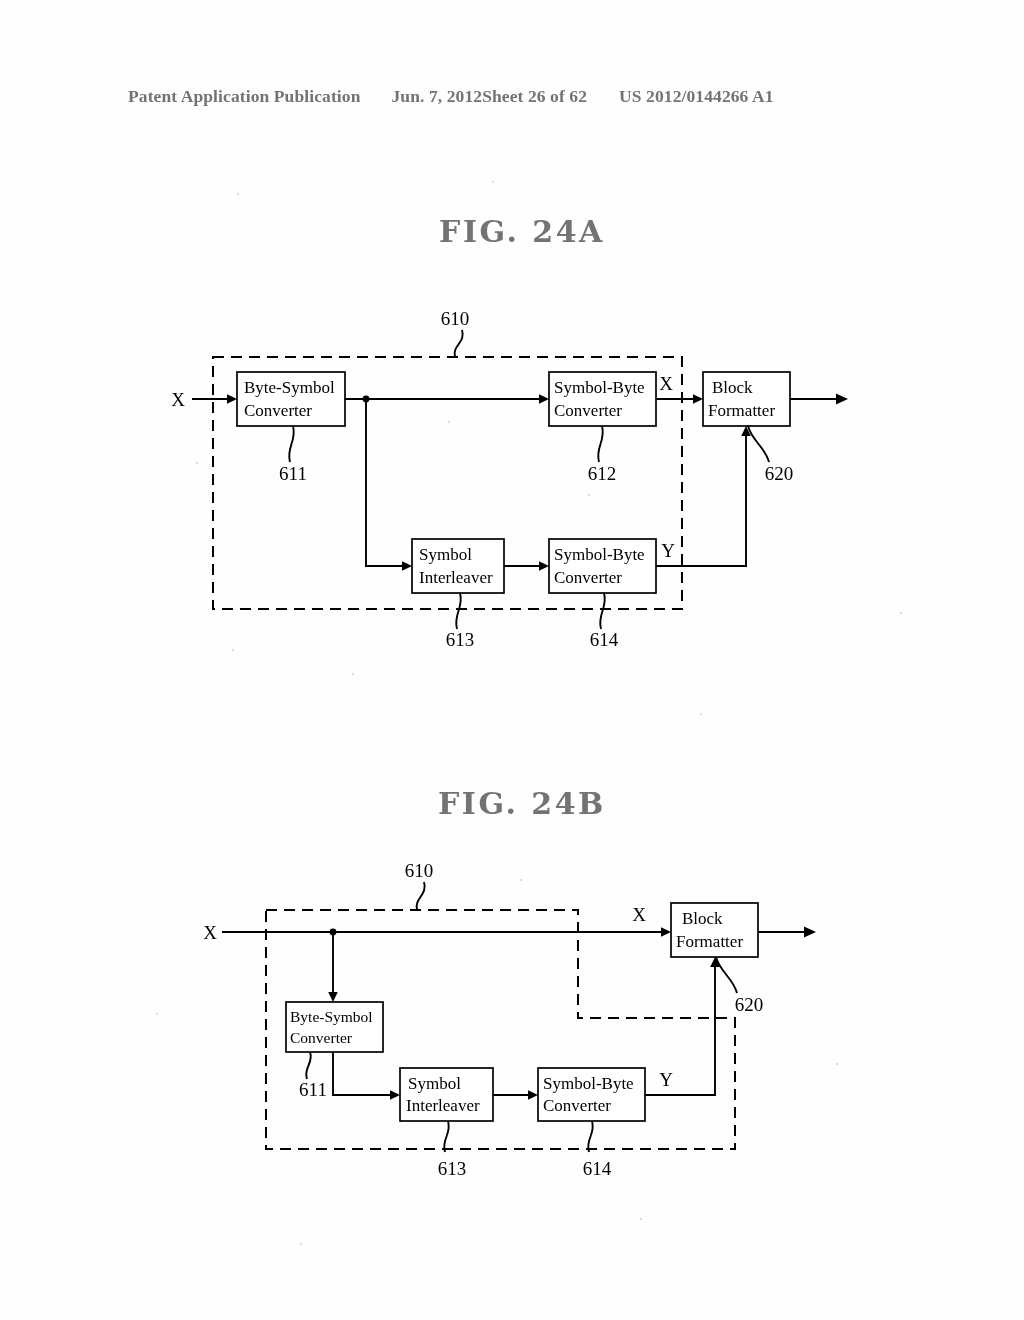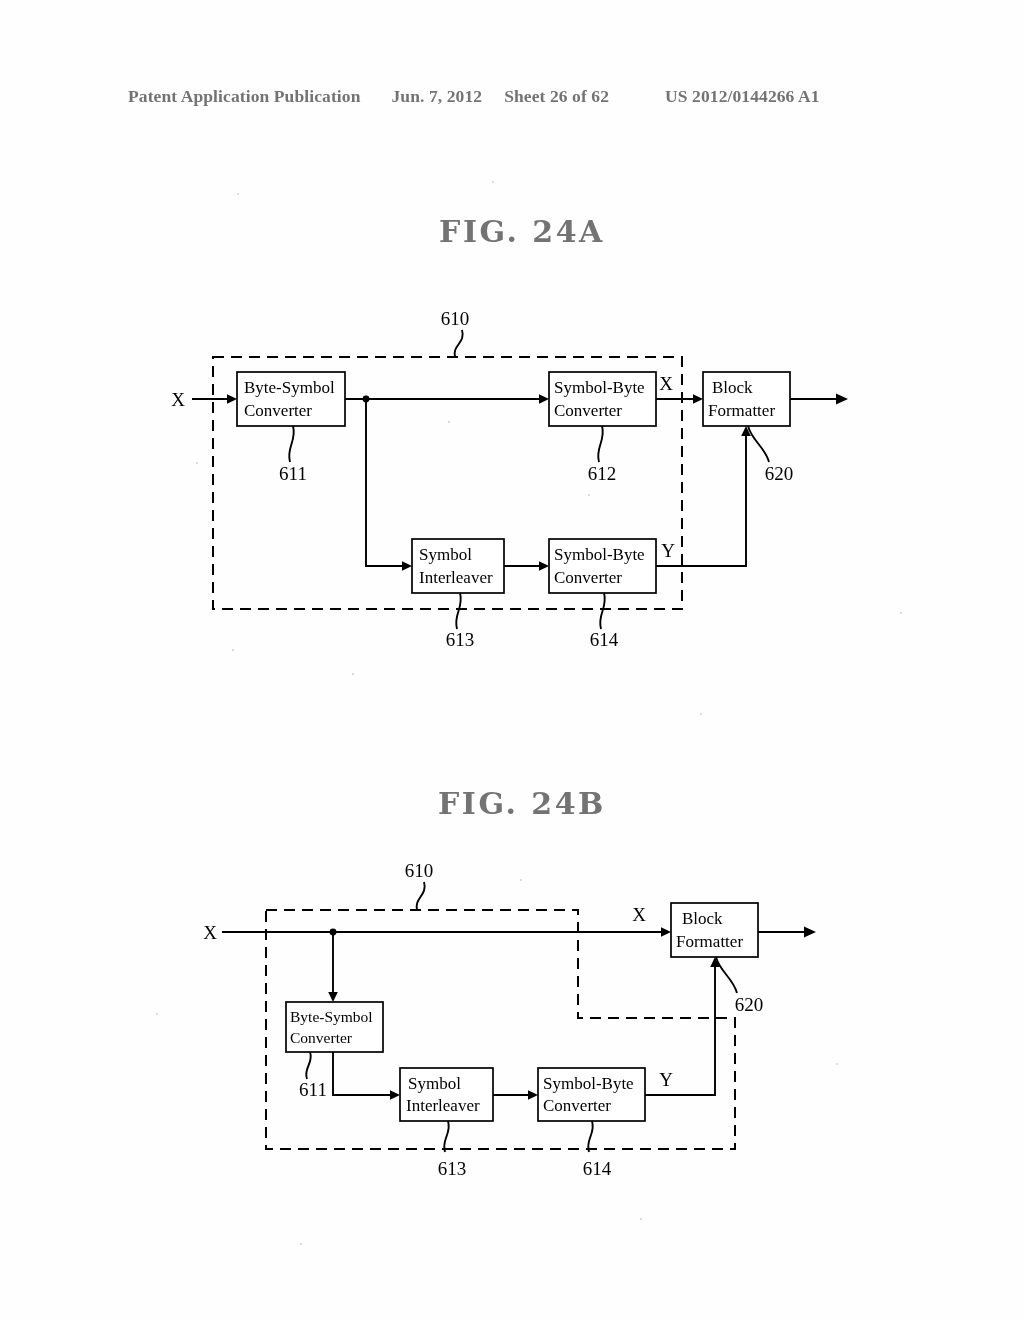--- a/index.html
+++ b/index.html
@@ -29,22 +29,22 @@
     display: flex;
     align-items: baseline;
     font-family: "Liberation Serif", "DejaVu Serif", serif;
     font-weight: bold;
     font-size: 17.5px;
     letter-spacing: 0.1px;
     white-space: nowrap;
   }
   .hdr-pub   { }
   .hdr-date  { margin-left: 31px; }
-  .hdr-sheet { margin-left: 22px; }
-  .hdr-num   { margin-left: 56px; }
+  .hdr-sheet { }
+  .hdr-num   { margin-left: 32px; }
 
   
   .fig-title {
     position: absolute;
     width: 100%;
     text-align: center;
     font-family: "DejaVu Serif", "Liberation Serif", serif;
     font-weight: bold;
     font-size: 30px;
     letter-spacing: 2.5px;

